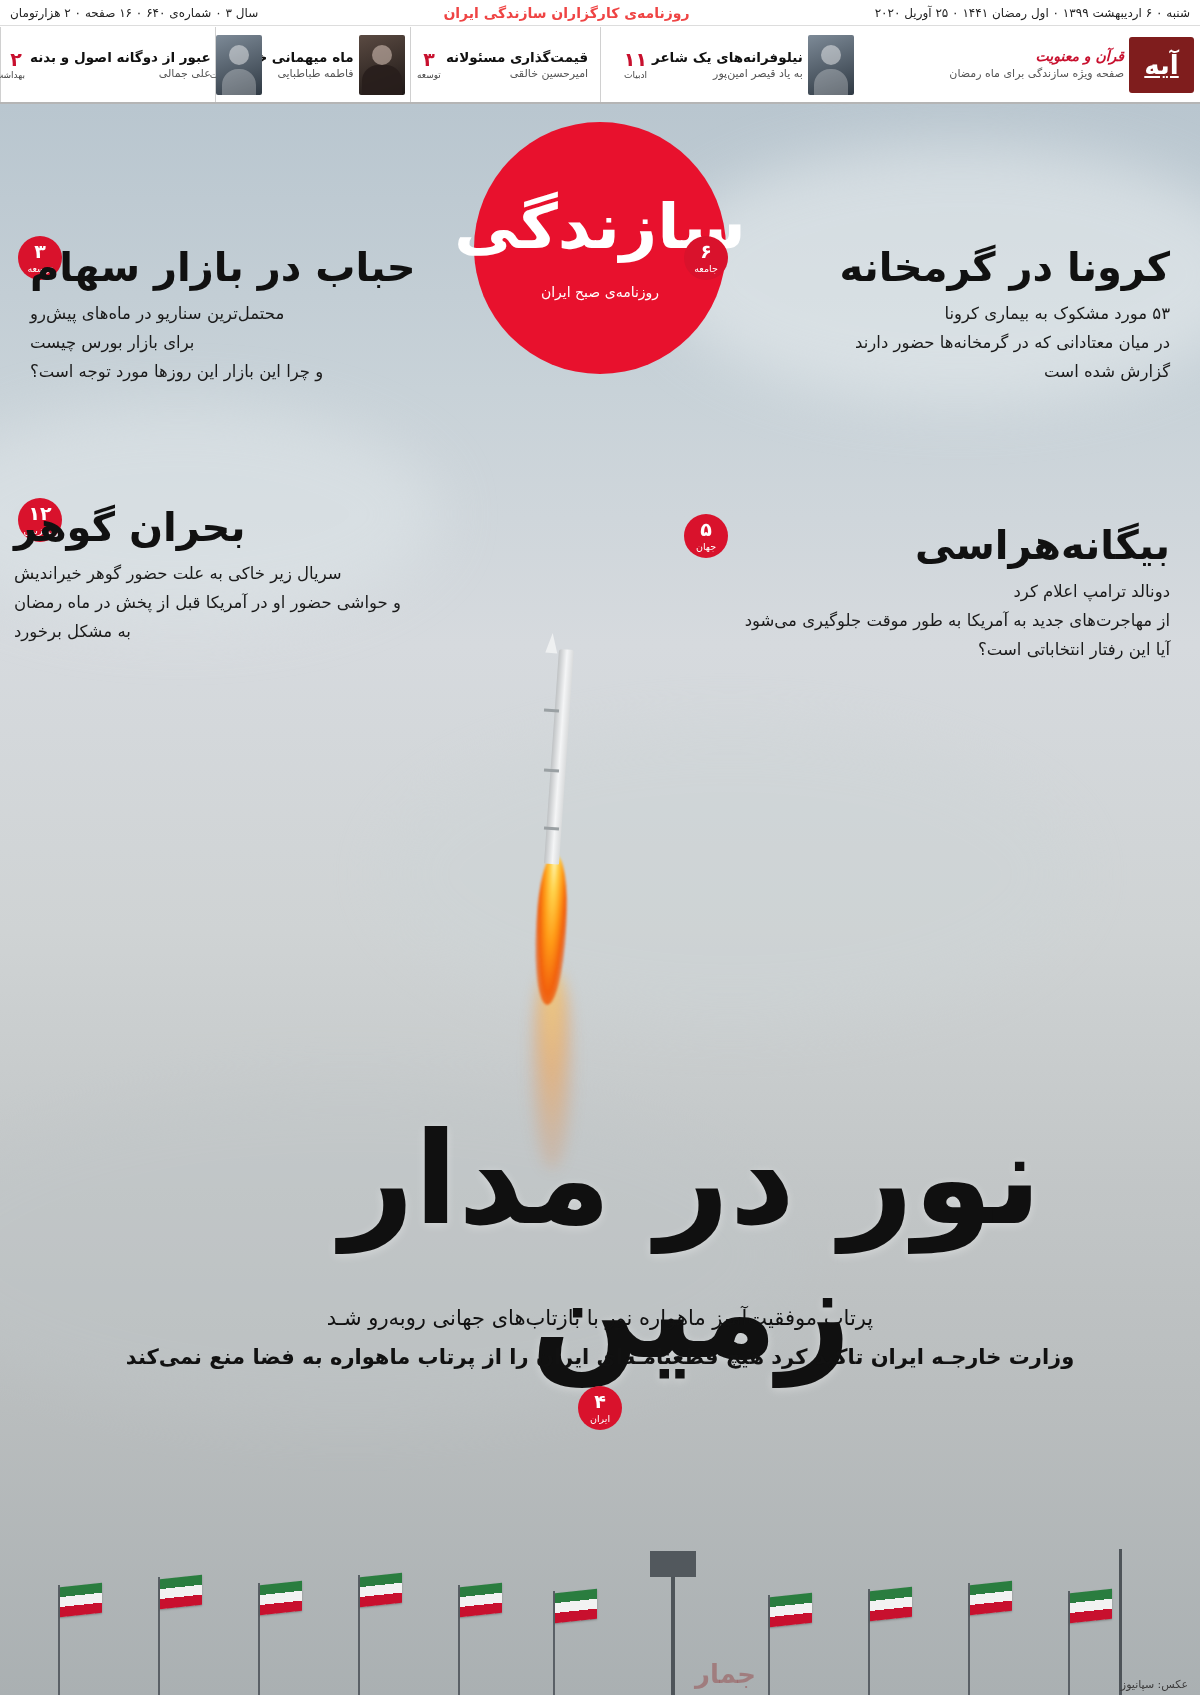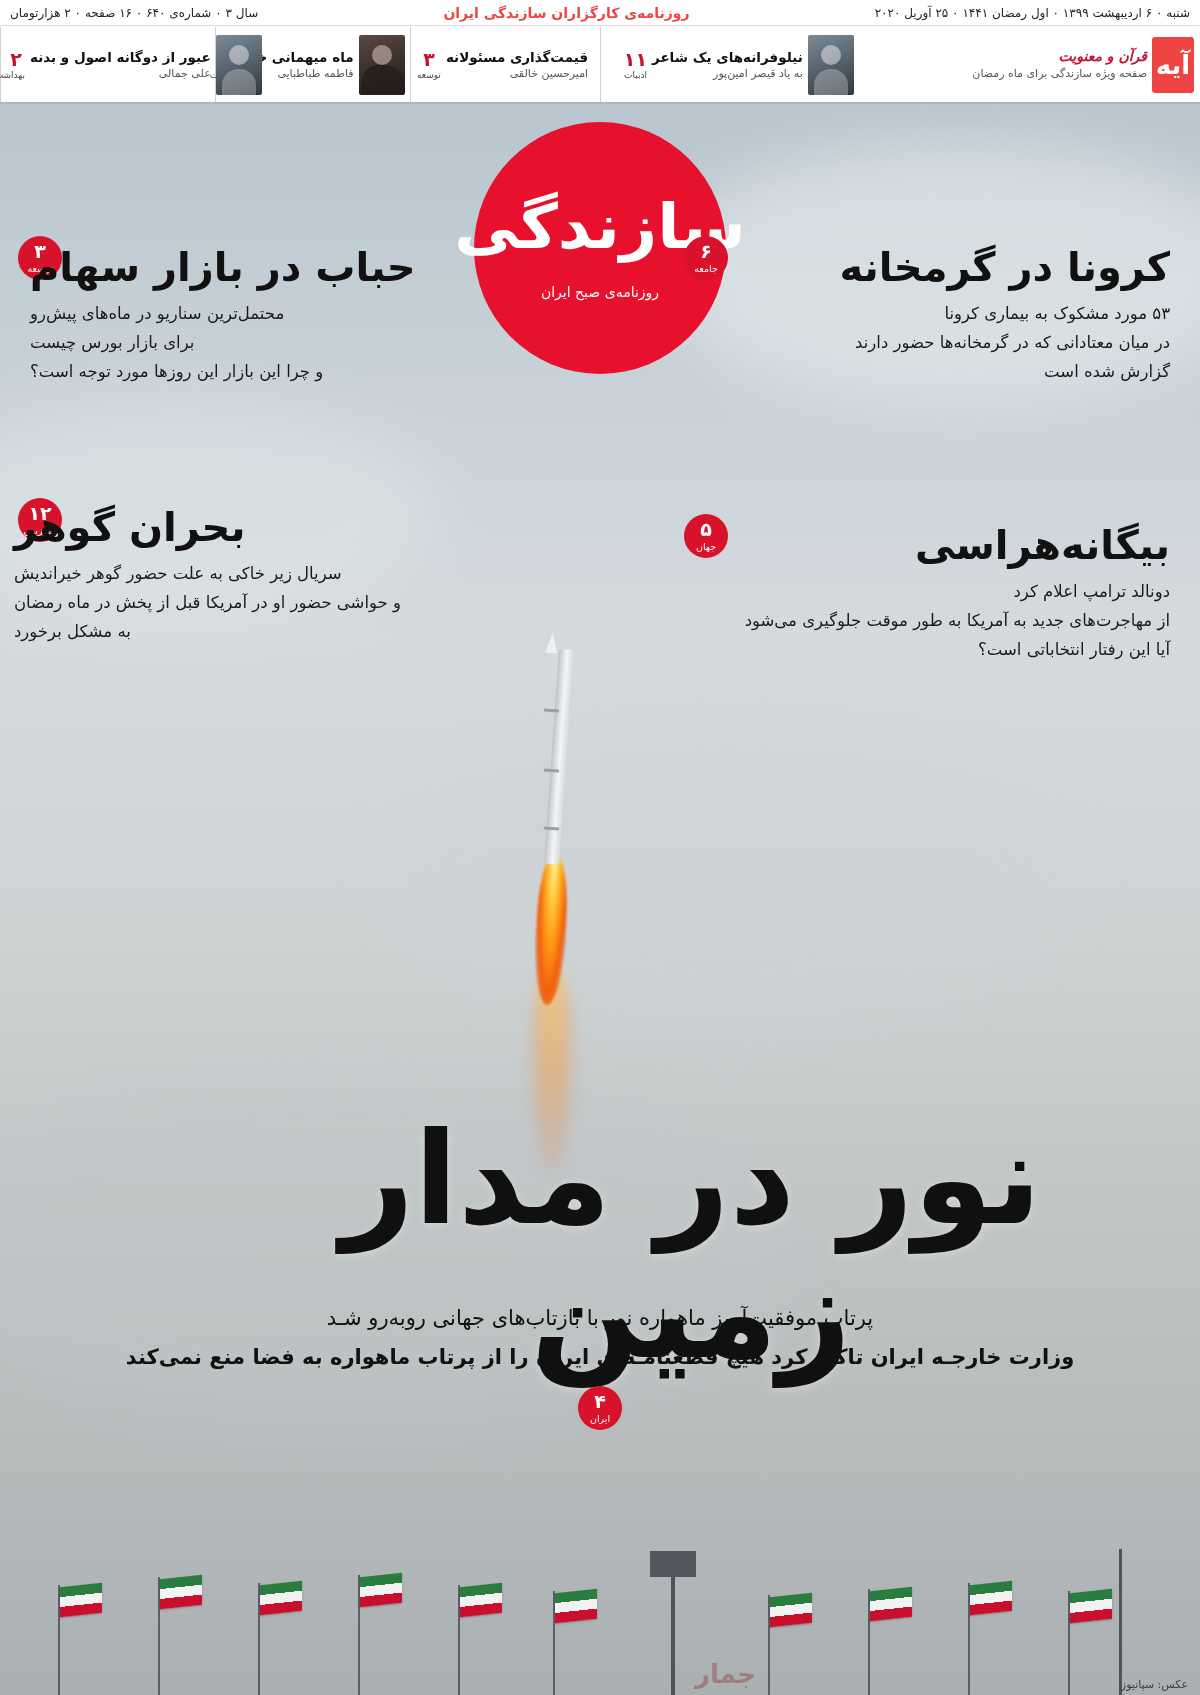--- a/index.html
+++ b/index.html
@@ -57,23 +57,23 @@
   .tphoto::before {
     content:""; position: absolute; left:50%; transform: translateX(-50%);
     top: 10px; width: 20px; height: 20px; border-radius: 50%;
     background: rgba(255,255,255,0.45);
   }
   .tphoto.woman::before { background: rgba(220,200,190,0.55); }
   .tphoto.woman::after { background: rgba(40,30,28,0.9); width: 40px; height: 30px;}
   .teaser-special { background: #ffffff; }
   .teaser-special .ttitle { color:#c8102e; }
   .book-ico {
-    width: 42px; height: 56px; background: #ef4444; border-radius: 3px;
+    width: 65px; height: 56px; background: #7f1d1d; border-radius: 3px;
     display:flex; align-items:center; justify-content:center; color:#fff;
-    font-size: 26px; font-weight: bold;
+    font-size: 26px; font-weight: bold; text-decoration: underline;
   }
 
   
   .body {
     position: absolute; top: 104px; right: 0; width: 1200px; height: 1591px;
     overflow: hidden;
     background: linear-gradient(to bottom,#b9c6cf 0%, #c8d2d8 18%, #d6dade 34%, #cfd3d4 52%, #c2c6c7 68%, #b9bdbe 82%, #aab0b2 100%);
   }
   
   .cloud {

